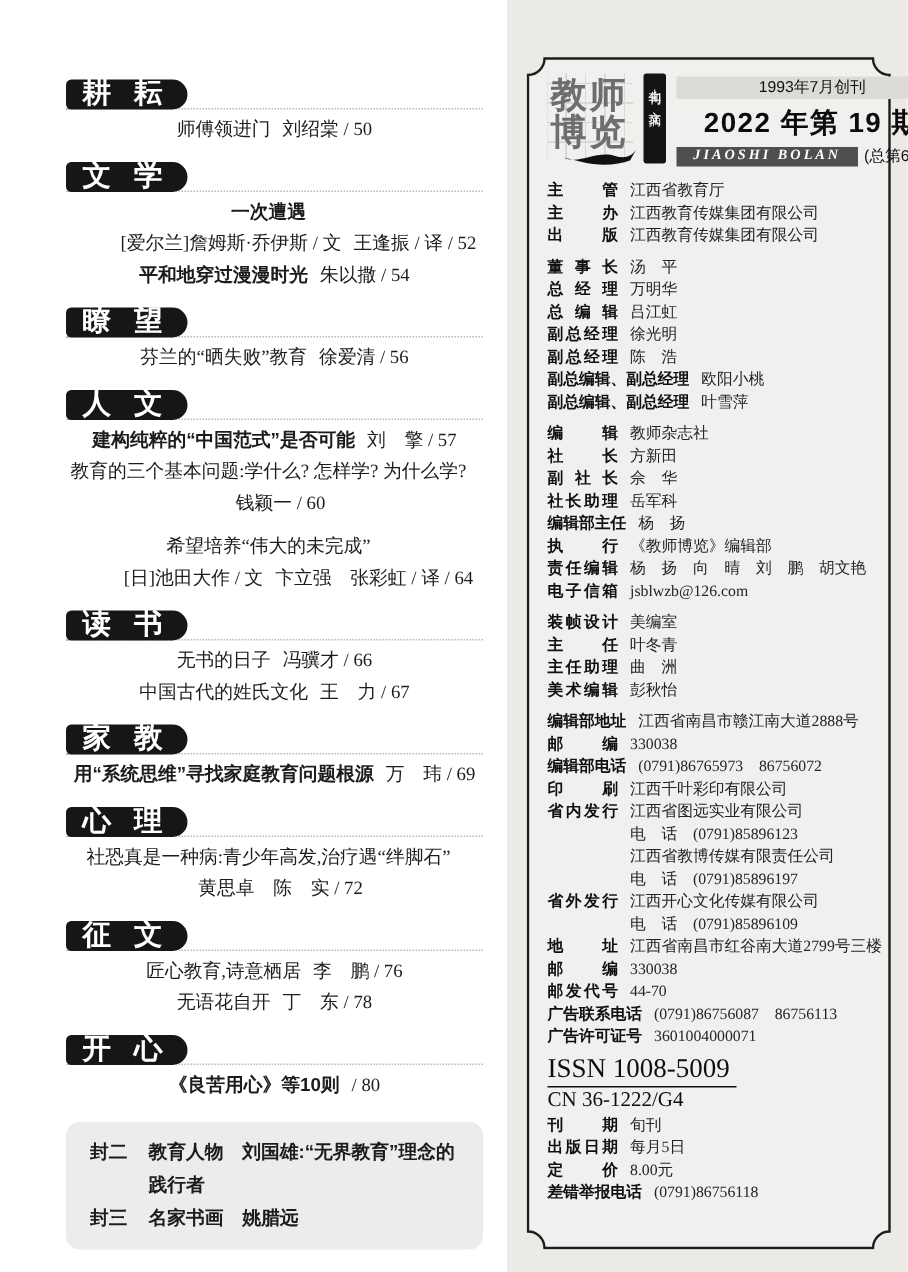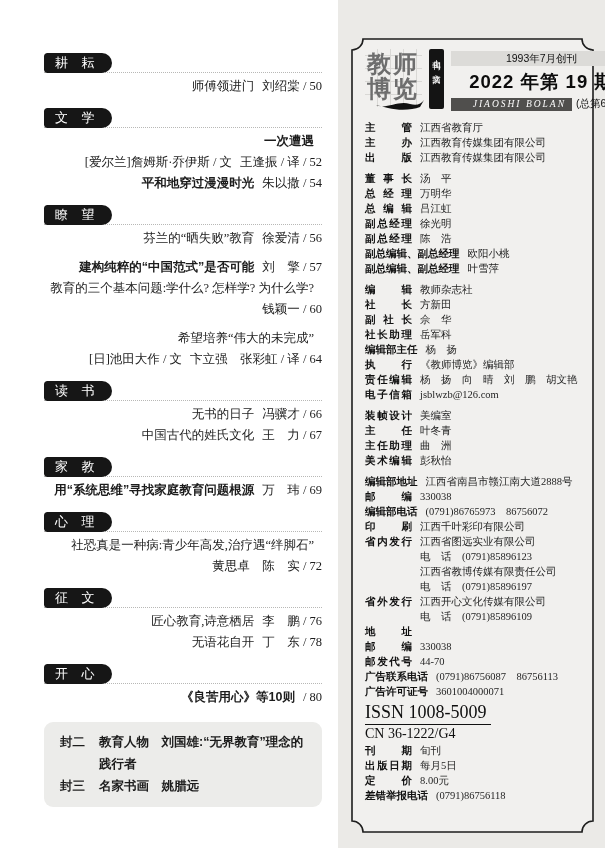--- a/index.html
+++ b/index.html
@@ -5,23 +5,23 @@
   * { margin:0; padding:0; box-sizing:border-box; }
   html,body { width:605px; height:848px; background:#ffffff; overflow:hidden;
               font-family:"Liberation Sans", sans-serif; }
 
   
   .toc-col { position:absolute; left:44px; top:50px; width:278px; }
   .sec { margin-top:8px; }
   .sec:first-child { margin-top:0; }
   .shead { position:relative; height:23px; border-bottom:1px dotted #b8b8b6; margin-bottom:3px; }
   .tab { position:absolute; left:0; bottom:-1px; background:#161616; color:#fff;
-         font-weight:normal; font-size:13px; line-height:19px; padding:0 12px 1px 11px;
+         font-weight:bold; font-size:19px; line-height:19px; padding:0 12px 1px 11px;
          letter-spacing:5px; border-radius:4px 11px 11px 4px; }
-  .trow { display:flex; justify-content:flex-end; align-items:baseline;
+  .trow { display:flex; justify-content:center; align-items:baseline;
           line-height:21px; font-size:12.5px; color:#1c1c1c;
           font-family:"Liberation Serif", serif; }
   .trow.ind { padding-left:32px; }
   .trow.b .tl { font-family:"Liberation Sans", sans-serif; font-weight:bold; }
   .tl { white-space:pre-wrap; }
   .tr { white-space:pre; margin-left:8px; }
 
   .covers { margin-top:14px; background:#ececea; border-radius:9px; padding:9px 16px 10px; }
   .crow { display:flex; line-height:22px; font-size:12.5px; color:#1c1c1c; }
   .clab { font-weight:bold; margin-right:14px; white-space:nowrap; }
@@ -41,21 +41,21 @@
          repeating-linear-gradient(90deg, transparent, transparent 12px, #d9d8d5 12px, #d9d8d5 13px); }
   .swoosh { position:absolute; right:-4px; bottom:-4px; }
   .vstrip { writing-mode:vertical-rl; text-orientation:upright; background:#141414; color:#fff;
             font-size:8.5px; line-height:13px; padding:4px 1px; height:60px; letter-spacing:1px;
             border-radius:2px; }
   .mast-right { flex:1; display:flex; flex-direction:column; gap:3px; padding-top:2px; }
   .founded { background:#dcdbd8; text-align:center; font-size:10.5px; line-height:15px; color:#111; }
   .issue { font-weight:bold; font-size:18.5px; letter-spacing:1px; color:#0c0c0c; text-align:center; }
   .mrow { display:flex; align-items:center; gap:4px; }
   .roman { background:#504f4d; color:#fdfdfd; font-family:"Liberation Serif",serif; font-style:italic;
-           font-weight:normal; font-size:9.5px; letter-spacing:2px; padding:1px 6px 2px; flex:1; text-align:right; }
+           font-weight:bold; font-size:9.5px; letter-spacing:2px; padding:1px 6px 2px; flex:1; text-align:center; }
   .total { font-size:10.5px; color:#111; white-space:nowrap; }
 
   .irow { display:flex; line-height:15px; font-size:10.5px; align-items:flex-start; }
   .ilab { font-weight:bold; color:#101010; min-width:47px; text-align-last:justify;
           margin-right:8px; white-space:nowrap; }
   .ival { font-family:"Liberation Serif", serif; color:#242424; white-space:pre-wrap; }
   .irow.cont .ival { margin-left:55px; }
   .igap { height:6px; }
   .issn { display:inline-block; font-family:"Liberation Serif", serif; font-size:18px;
           color:#0e0e0e; border-bottom:1.3px solid #111; padding:1px 4px 1px 0; margin-top:2px; }
@@ -104,20 +104,23 @@
     </div>
     <div class="rows">
         <div class="trow">
           <span class="tl">芬兰的“晒失败”教育</span>
           <span class="tr">徐爱清 / 56</span>
         </div>
       </div>
   </div>
 
   <div class="sec">
+    <div class="shead">
+      <span class="tab">人 文</span>
+    </div>
     <div class="rows">
         <div class="trow b">
           <span class="tl">建构纯粹的“中国范式”是否可能</span>
           <span class="tr">刘　擎 / 57</span>
         </div>
         <div class="trow">
           <span class="tl">教育的三个基本问题:学什么? 怎样学? 为什么学?</span>
           <span class="tr"></span>
         </div>
         <div class="trow">
@@ -373,20 +376,21 @@
           </div>
           <div class="irow">
             <span class="ilab">省外发行</span>
             <span class="ival">江西开心文化传媒有限公司</span>
           </div>
           <div class="irow cont">
             <span class="ival">电　话　(0791)85896109</span>
           </div>
           <div class="irow">
             <span class="ilab">地址</span>
+            <span class="ival">江西省南昌市红谷南大道2799号三楼</span>
           </div>
           <div class="irow">
             <span class="ilab">邮编</span>
             <span class="ival">330038</span>
           </div>
           <div class="irow">
             <span class="ilab">邮发代号</span>
             <span class="ival">44-70</span>
           </div>
           <div class="irow">

